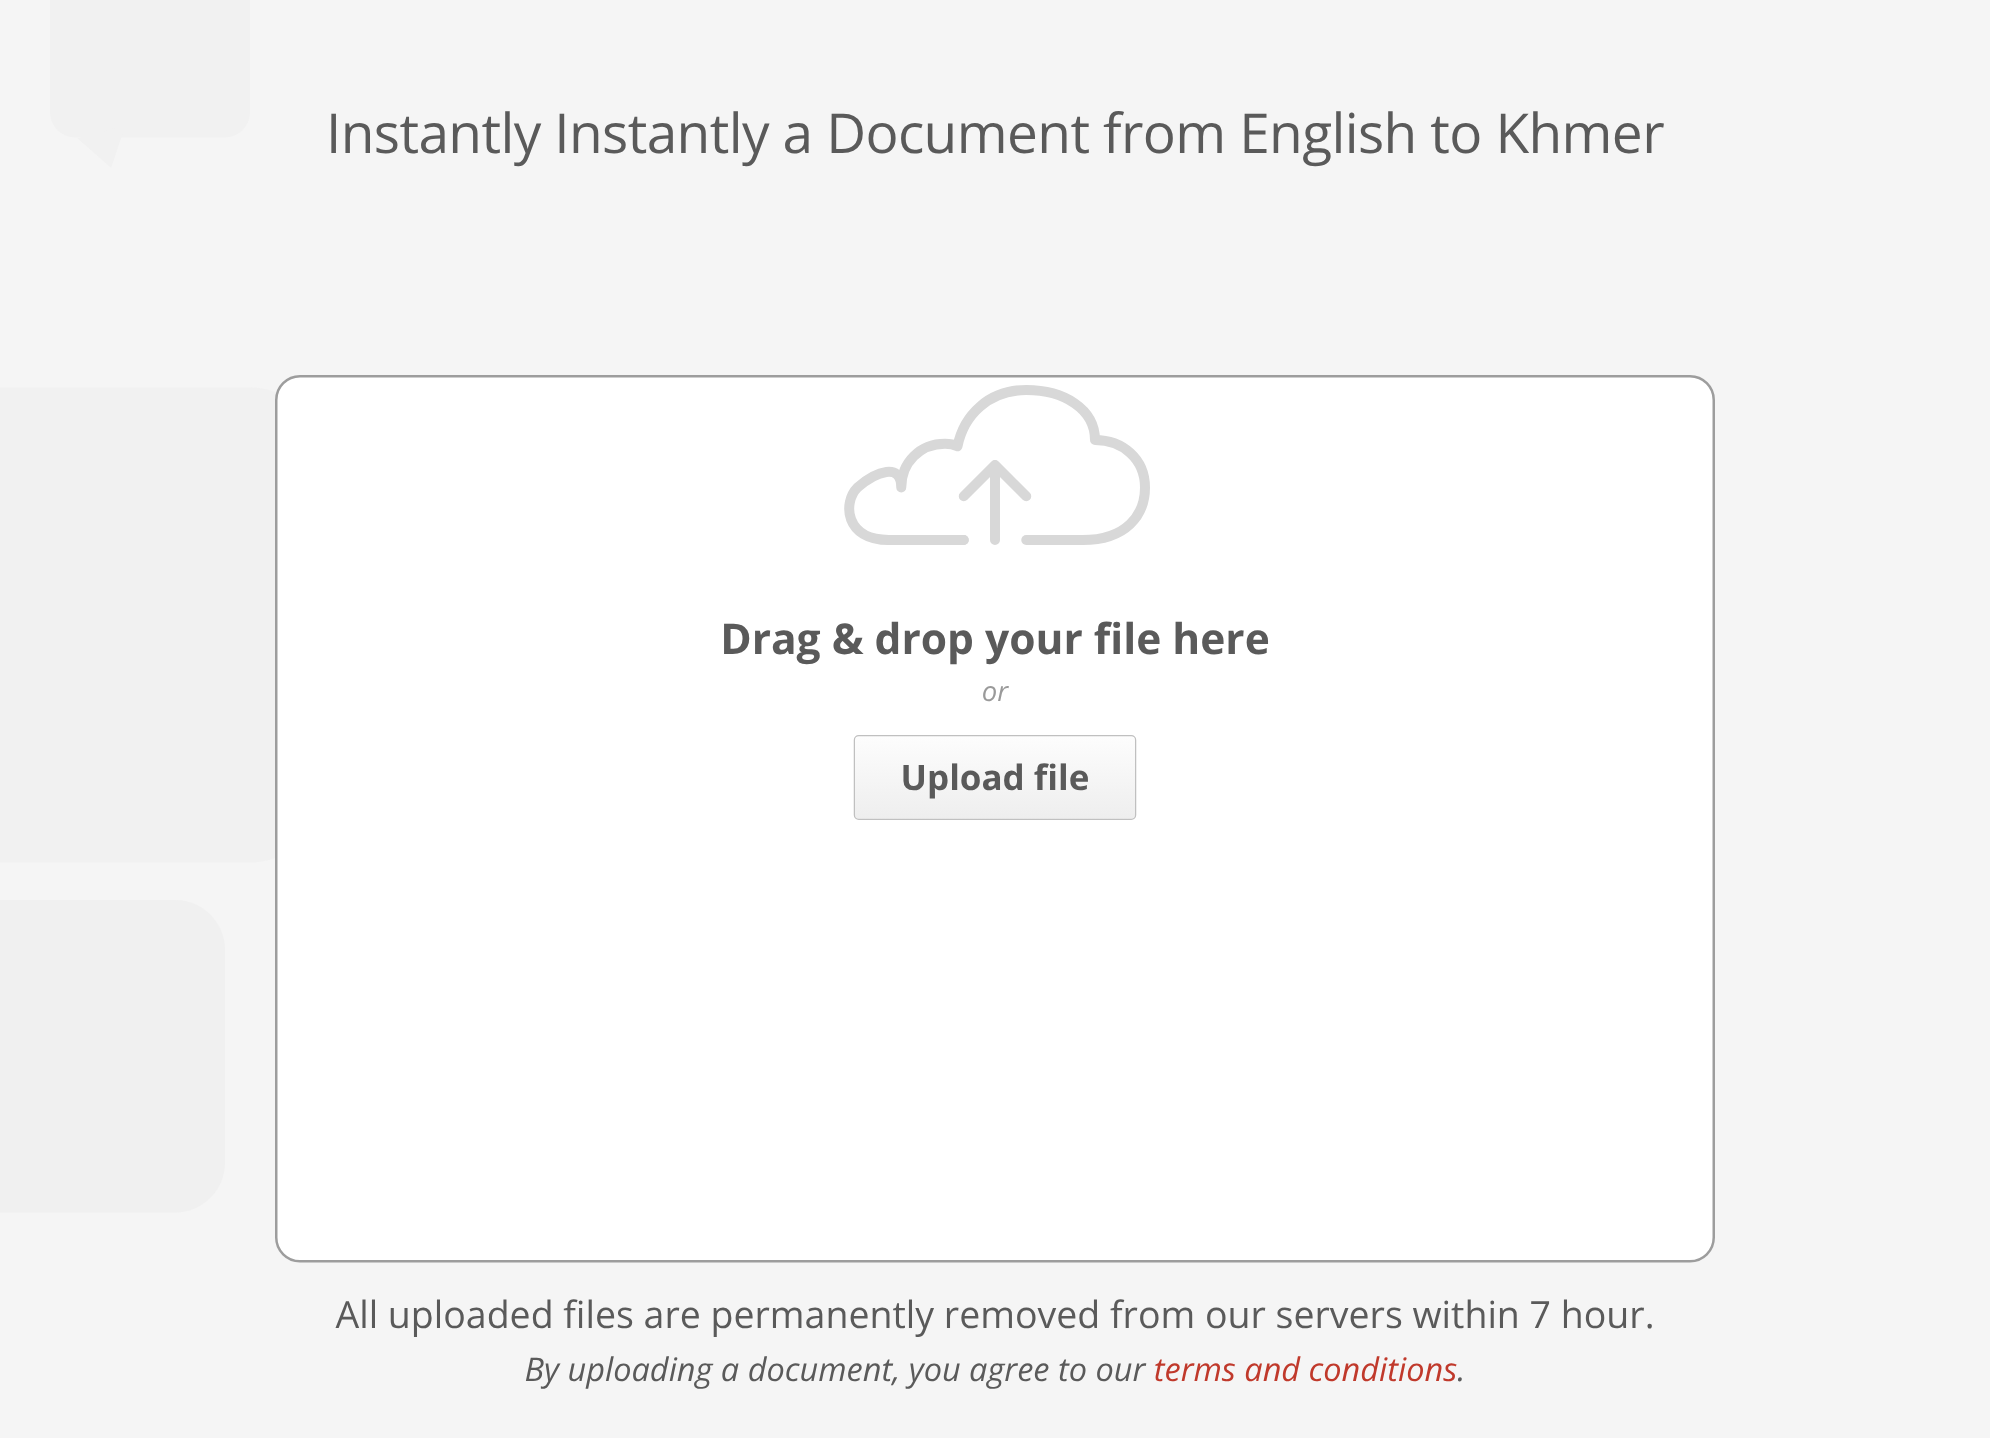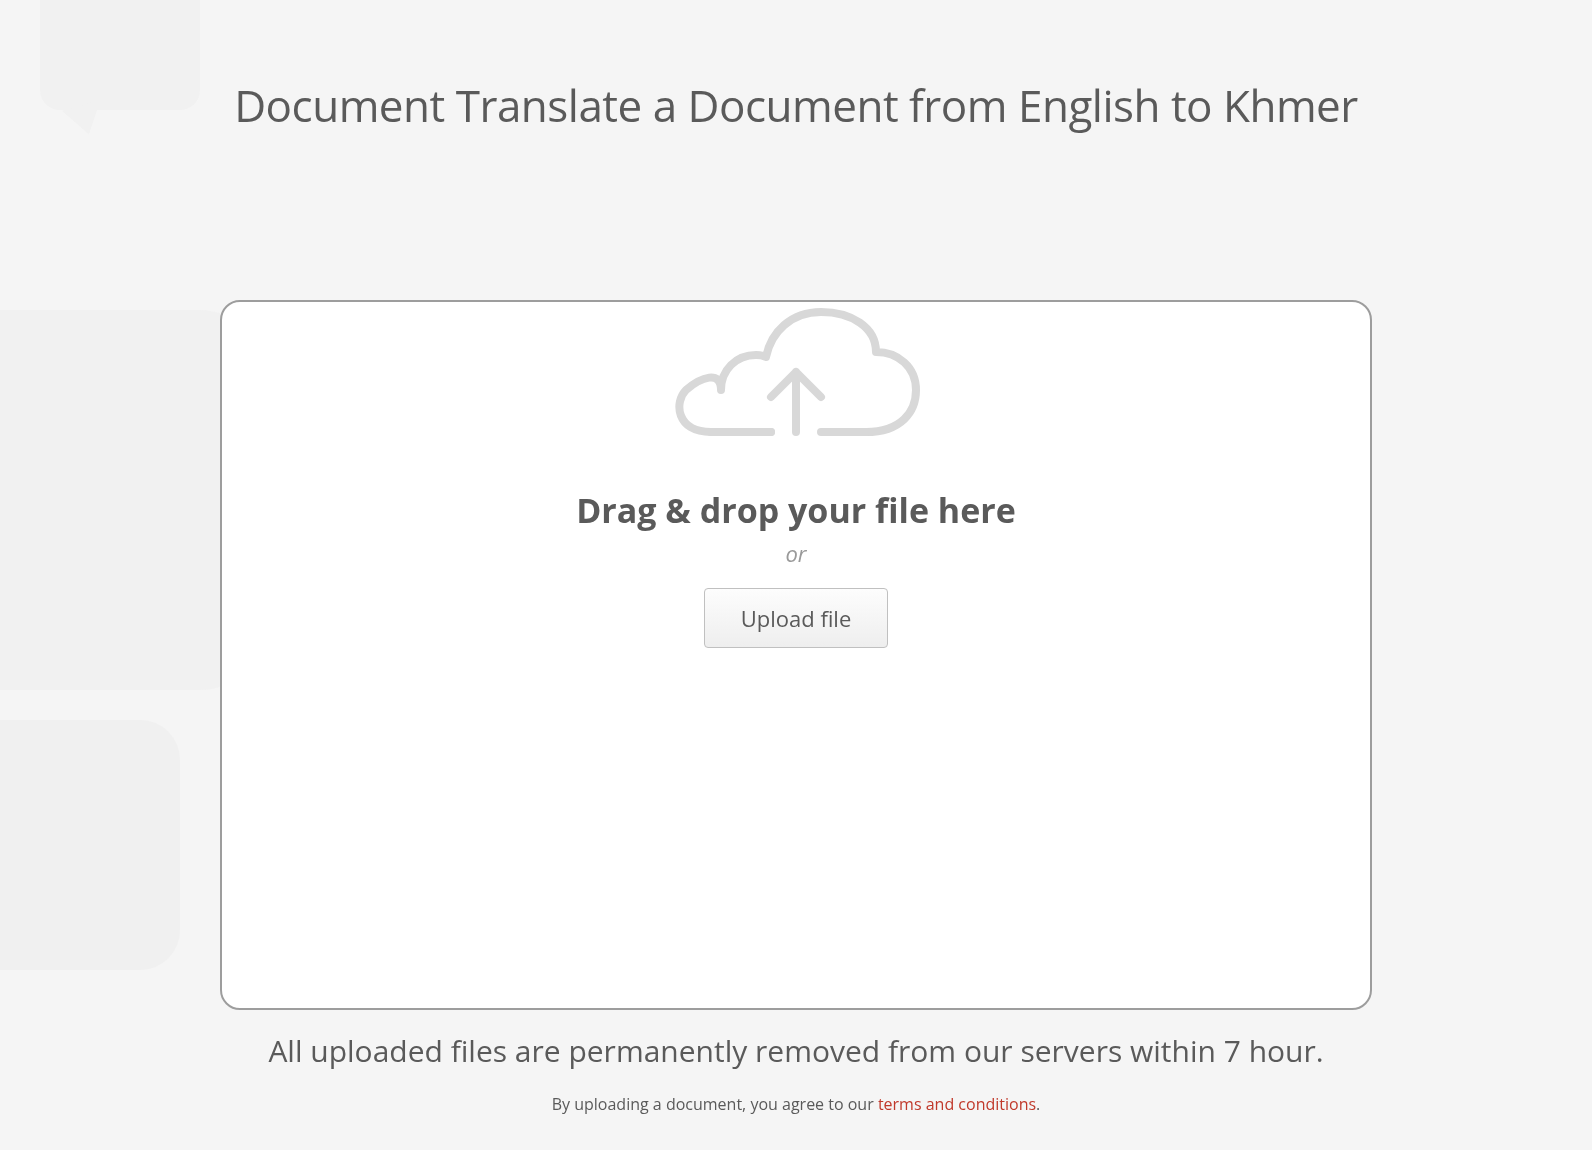--- a/index.html
+++ b/index.html
@@ -90,58 +90,59 @@
       margin-bottom: 5px;
     }
     .or-text {
       font-size: 22px;
       font-style: italic;
       color: #9a9a9a;
       margin-bottom: 20px;
     }
     .upload-button {
       padding: 14px 36px;
-      font-size: 22px;
-      font-weight: 400;
+      font-size: 28px;
+      font-weight: 700;
       color: #5a5a5a;
       background: linear-gradient(to bottom, #fdfdfd, #eeeeee);
       border: 1px solid #c0c0c0;
       border-radius: 4px;
       cursor: pointer;
       font-family: inherit;
     }
     .notice-container {
       width: 1152px;
       margin: 20px auto 0;
       text-align: center;
     }
     .removal-notice {
       font-size: 30px;
       color: #5a5a5a;
       font-weight: 400;
     }
     .agreement-notice {
-      font-size: 16px;
+      font-size: 26px;
       color: #5a5a5a;
-      margin-top: 22px;
+      margin-top: 6px;
+      font-style: italic;
     }
     .terms-link {
       color: #c0392b;
       text-decoration: none;
       cursor: pointer;
     }
   </style>
 </head>
 <body>
 
 <div class="bg-decoration-1"></div>
 <div class="bg-decoration-2"></div>
 <div class="bg-decoration-3"></div>
 
-<h1 class="page-title">Document Translate a Document from English to Khmer</h1>
+<h1 class="page-title">Instantly Instantly a Document from English to Khmer</h1>
 
 <div class="upload-container">
   <svg class="cloud-icon" viewBox="0 0 260 150" fill="none" stroke="#d8d8d8" stroke-width="8">
     <path d="M 200 130 
              C 235 130, 250 110, 250 88
              C 250 65, 232 50, 210 50
              C 210 25, 185 10, 155 10
              C 125 10, 105 30, 100 55
              C 98 54, 95 53, 90 53
              C 70 53, 55 68, 55 88

